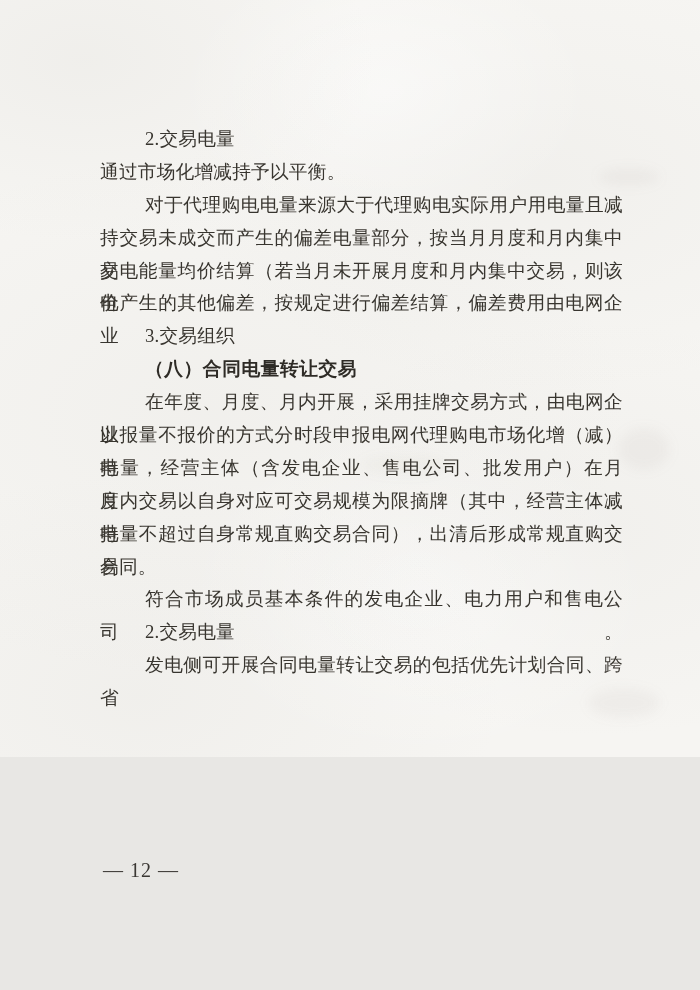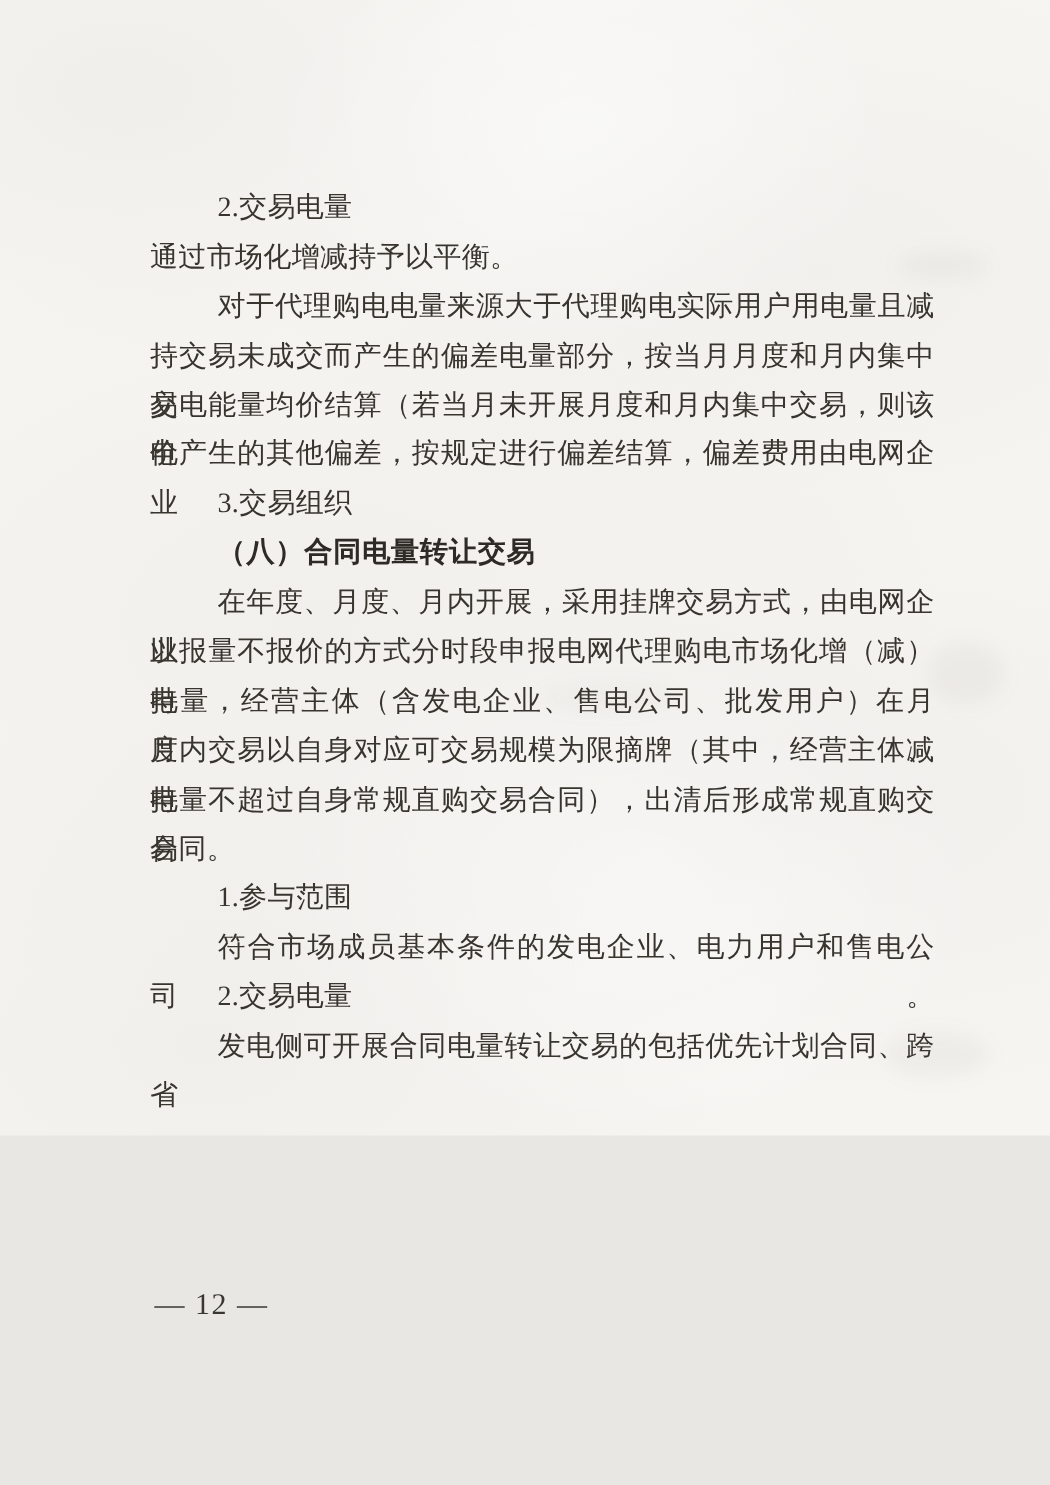--- a/index.html
+++ b/index.html
@@ -99,23 +99,20 @@
         <div class="line ind">（八）合同电量转让交易</div>
       </div>
       <div class="block paragraph">
         <div class="line ind just">在年度、月度、月内开展，采用挂牌交易方式，由电网企业</div>
         <div class="line just">以报量不报价的方式分时段申报电网代理购电市场化增（减）持</div>
         <div class="line just">电量，经营主体（含发电企业、售电公司、批发用户）在月度、</div>
         <div class="line just">月内交易以自身对应可交易规模为限摘牌（其中，经营主体减持</div>
         <div class="line just">电量不超过自身常规直购交易合同），出清后形成常规直购交易</div>
         <div class="line">合同。</div>
       </div>
-      <div class="block numbered-heading">
-        <div class="line ind">1.参与范围</div>
-      </div>
       <div class="block paragraph">
         <div class="line ind just">符合市场成员基本条件的发电企业、电力用户和售电公司。</div>
       </div>
       <div class="block numbered-heading">
         <div class="line ind">2.交易电量</div>
       </div>
       <div class="block paragraph">
         <div class="line ind just">发电侧可开展合同电量转让交易的包括优先计划合同、跨省</div>
       </div>
     </main>

